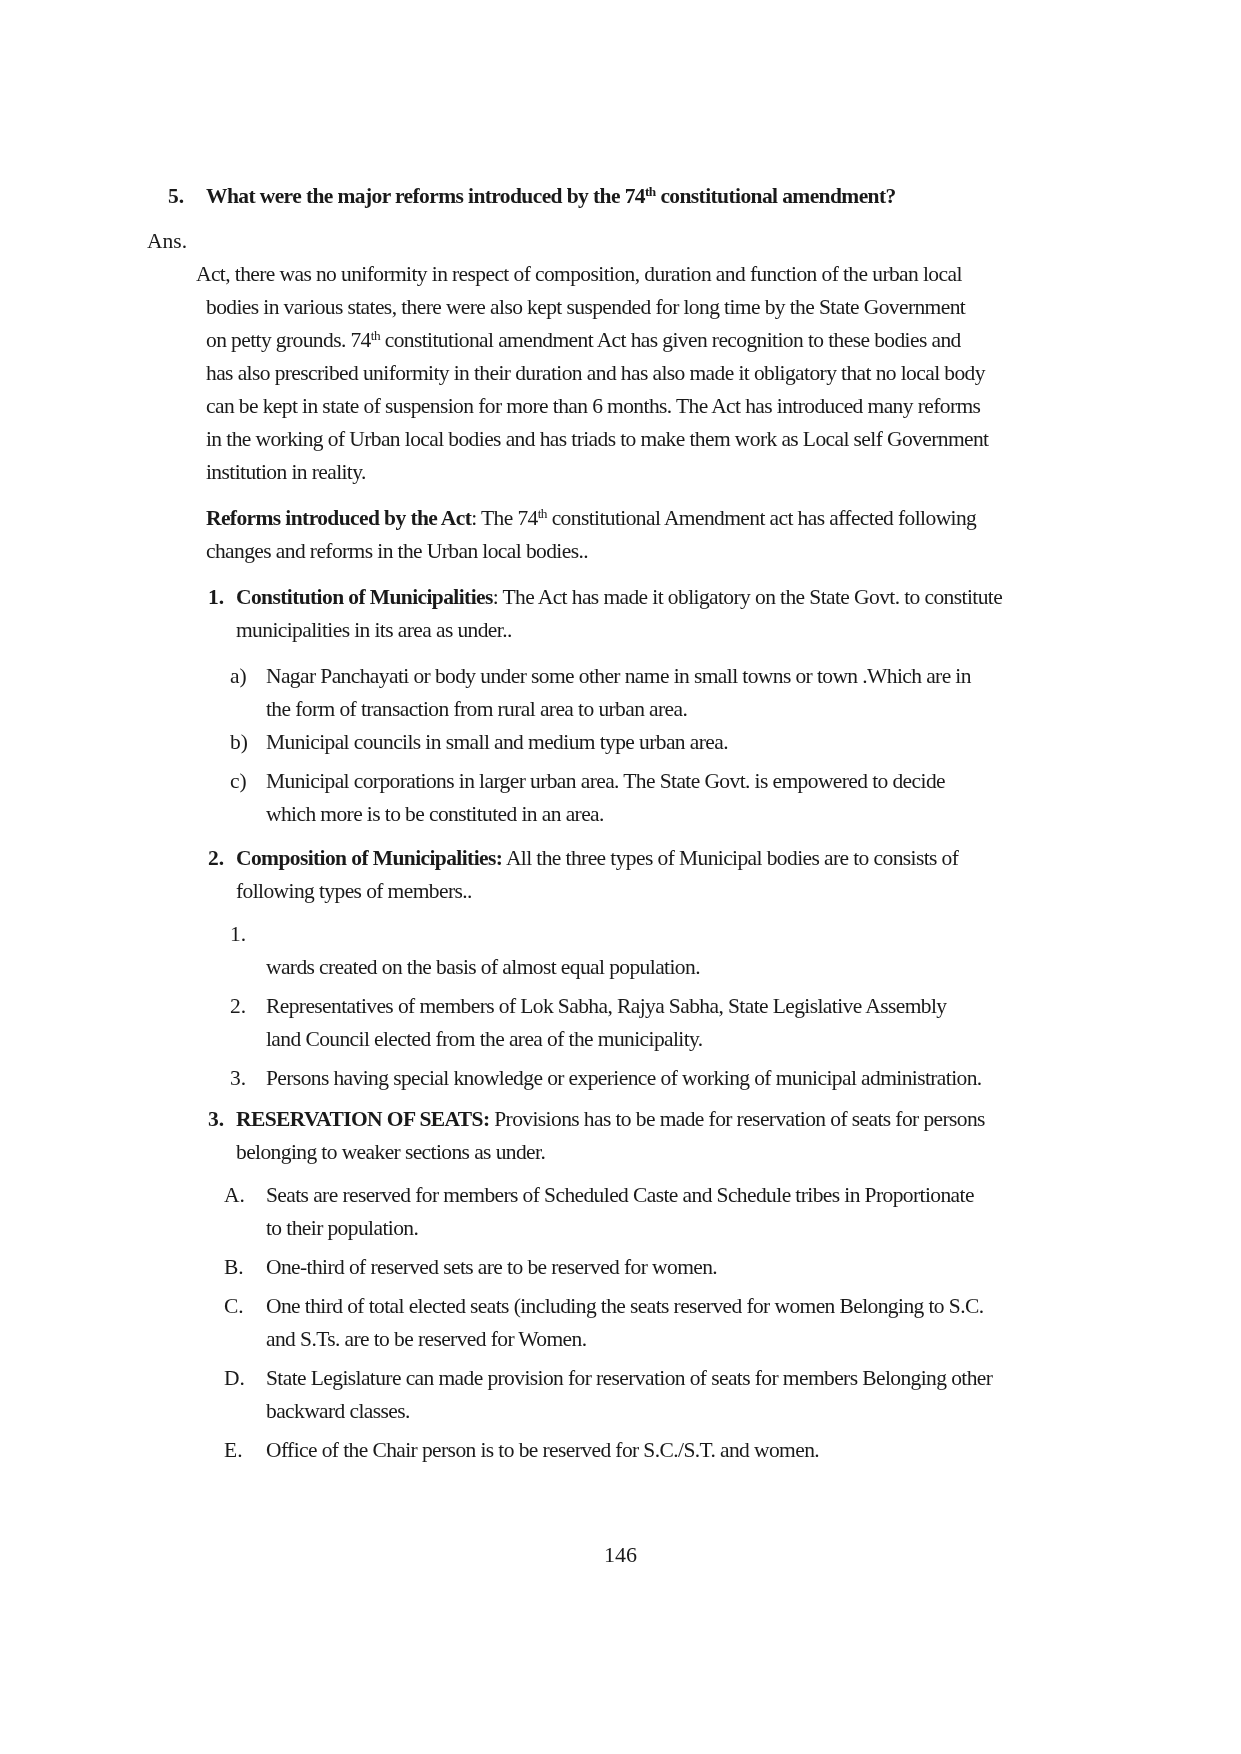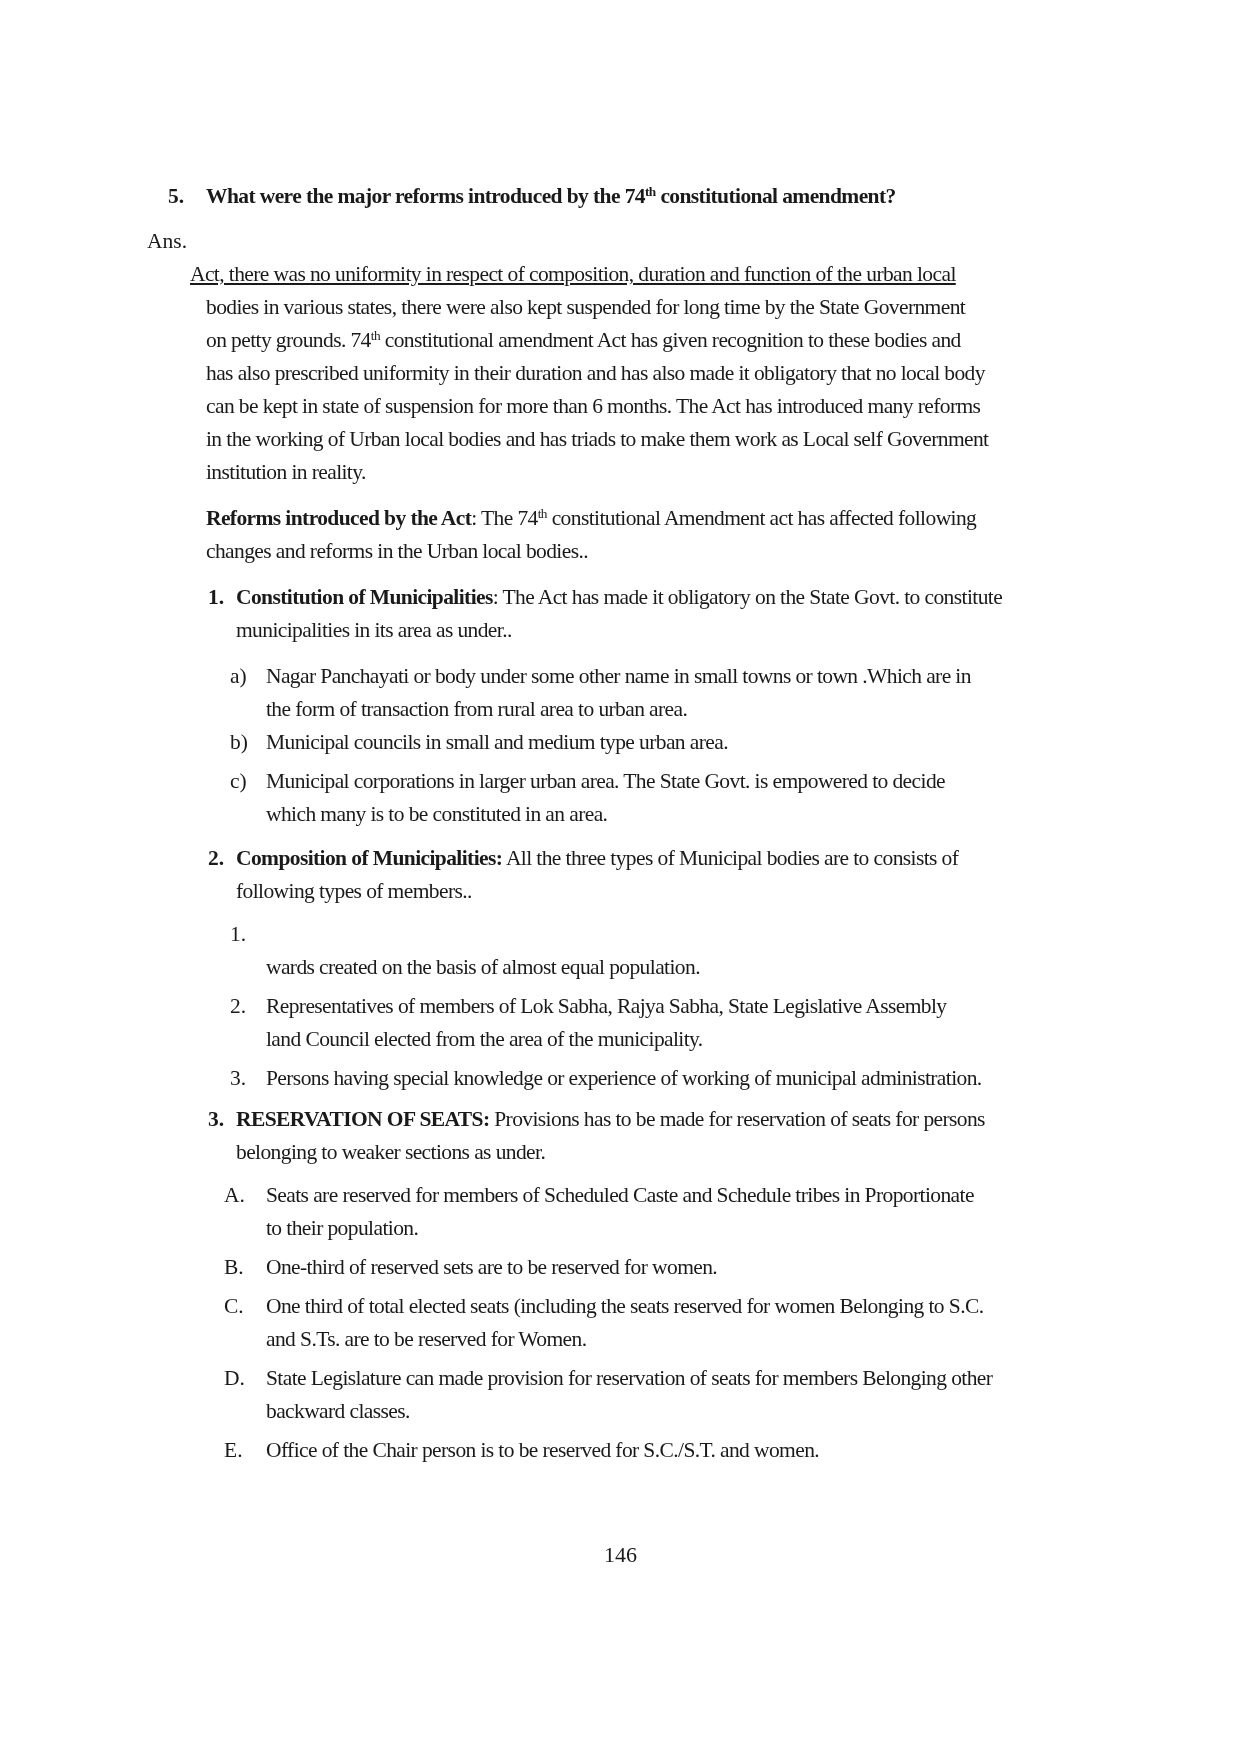--- a/index.html
+++ b/index.html
@@ -20,21 +20,21 @@
 </style>
 </head>
 <body>
 
 <div class="page">
 
   <div class="qnum b" style="left:168px; top:186px;">5.</div>
   <div class="line b" style="left:206px; top:186px;"><span>What were the major reforms introduced by the 74</span><sup>th</sup><span> constitutional amendment?</span></div>
 
   <div class="ans" style="left:147px; top:231px;">Ans.</div>
-  <div class="line" style="left:190px; top:264px;text-decoration:underline;">Act, there was no uniformity in respect of composition, duration and function of the urban local</div>
+  <div class="line" style="left:196px; top:264px;">Act, there was no uniformity in respect of composition, duration and function of the urban local</div>
   <div class="line" style="left:206px; top:297px;">bodies in various states, there were also kept suspended for long time by the State Government</div>
   <div class="line" style="left:206px; top:330px;"><span>on petty grounds. 74</span><sup>th</sup><span> constitutional amendment Act  has given recognition to these bodies and</span></div>
   <div class="line" style="left:206px; top:363px;">has also prescribed uniformity in their duration and has also made it obligatory that no local body</div>
   <div class="line" style="left:206px; top:396px;">can be kept in state of suspension for more than 6 months.  The Act has introduced many reforms</div>
   <div class="line" style="left:206px; top:429px;">in the working of Urban local bodies and has triads to make them work as Local  self Government</div>
   <div class="line" style="left:206px; top:462px;">institution in reality.</div>
 
   <div class="line" style="left:206px; top:508px;"><span class="b">Reforms introduced by the Act</span><span>: The 74</span><sup>th</sup><span> constitutional Amendment act has affected following</span></div>
   <div class="line" style="left:206px; top:541px;">changes and reforms in the Urban local bodies..</div>
 
@@ -44,21 +44,21 @@
 
   <div class="mark" style="left:230px; top:666px;">a)</div>
   <div class="line" style="left:266px; top:666px;">Nagar Panchayati or body  under some other name in small towns or town .Which are in</div>
   <div class="line" style="left:266px; top:699px;">the form of transaction from rural area to urban area.</div>
 
   <div class="mark" style="left:230px; top:732px;">b)</div>
   <div class="line" style="left:266px; top:732px;">Municipal councils in small and medium type urban area.</div>
 
   <div class="mark" style="left:230px; top:771px;">c)</div>
   <div class="line" style="left:266px; top:771px;">Municipal corporations in larger urban area. The State Govt. is empowered to decide</div>
-  <div class="line" style="left:266px; top:804px;">which many is to be constituted in an area.</div>
+  <div class="line" style="left:266px; top:804px;">which more is to be constituted in an area.</div>
 
   <div class="mark b" style="left:208px; top:848px;">2.</div>
   <div class="line" style="left:236px; top:848px;"><span class="b">Composition of Municipalities:</span><span> All the three types of Municipal bodies   are to consists of</span></div>
   <div class="line" style="left:236px; top:881px;">following types of members..</div>
 
   <div class="mark" style="left:230px; top:924px;">1.</div>
   <div class="line" style="left:266px; top:957px;">wards created on the basis of almost equal population.</div>
 
   <div class="mark" style="left:230px; top:996px;">2.</div>
   <div class="line" style="left:266px; top:1029px;">land Council elected from the area of the municipality.</div>

